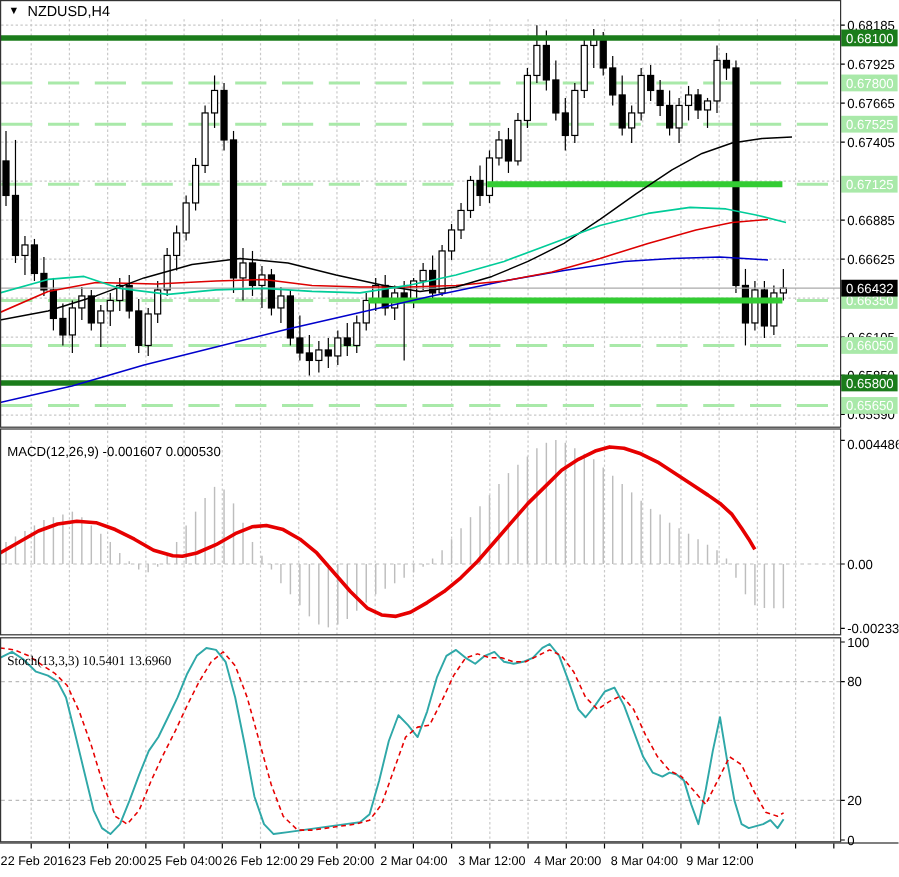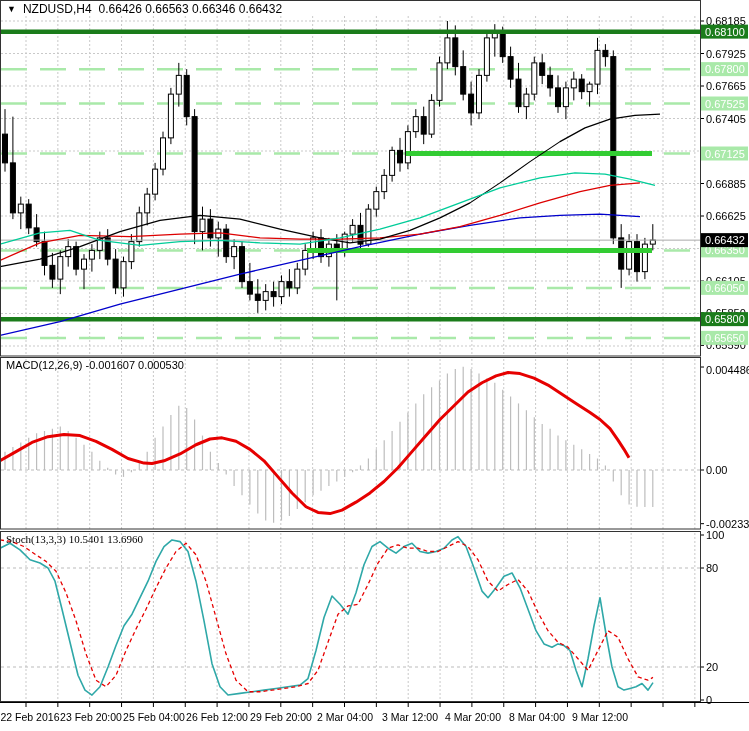--- a/index.html
+++ b/index.html
@@ -2,21 +2,21 @@
 <html><head>
 <meta charset="utf-8">
 <style>
   html,body{margin:0;padding:0;background:#fff;}
   .chart{position:relative;width:749px;height:731px;background:#fff;
          font-family:"Liberation Sans",sans-serif;overflow:hidden;}
   svg{position:absolute;top:0;left:0;}
   .title{position:absolute;top:2px;left:4px;font-size:12px;color:#000;background:#fff;
          padding:0 3px;display:flex;align-items:center;gap:7px;white-space:nowrap;}
   .tri{font-size:9px;line-height:12px;cursor:pointer;}
-  .ind-label{position:absolute;font-size:11px;color:#000;background:transparent;white-space:nowrap;}
+  .ind-label{position:absolute;font-size:11px;color:#000;background:transparent;white-space:nowrap;margin-top:12px;}
   #macd-label{top:359px;left:6px;}
   #stoch-label{top:533px;left:6px;font-family:Liberation Serif, serif;}
 </style>
 </head>
 <body>
 
 <div class="chart">
   <svg id="cv" width="749" height="731">
     <g id="g-grid">
         <line x1="26" y1="16" x2="26" y2="356" stroke="#C9C9C9" stroke-dasharray="2,2"></line>
@@ -463,17 +463,16 @@
     <g id="g-borders">
         <rect x="0.5" y="0.5" width="700" height="355.5" fill="none" stroke="#333333"></rect>
         <rect x="0.5" y="357.5" width="700" height="171.5" fill="none" stroke="#333333"></rect>
         <rect x="0.5" y="531.5" width="700" height="170" fill="none" stroke="#333333"></rect>
       </g>
   </svg>
 
   <div class="title">
     <span class="tri">▼</span>
     <span>NZDUSD,H4</span>
-    <span>0.66426 0.66563 0.66346 0.66432</span>
   </div>
   <div class="ind-label" id="macd-label">MACD(12,26,9) -0.001607 0.000530</div>
   <div class="ind-label" id="stoch-label">Stoch(13,3,3) 10.5401 13.6960</div>
 </div>
 
 </body></html>

